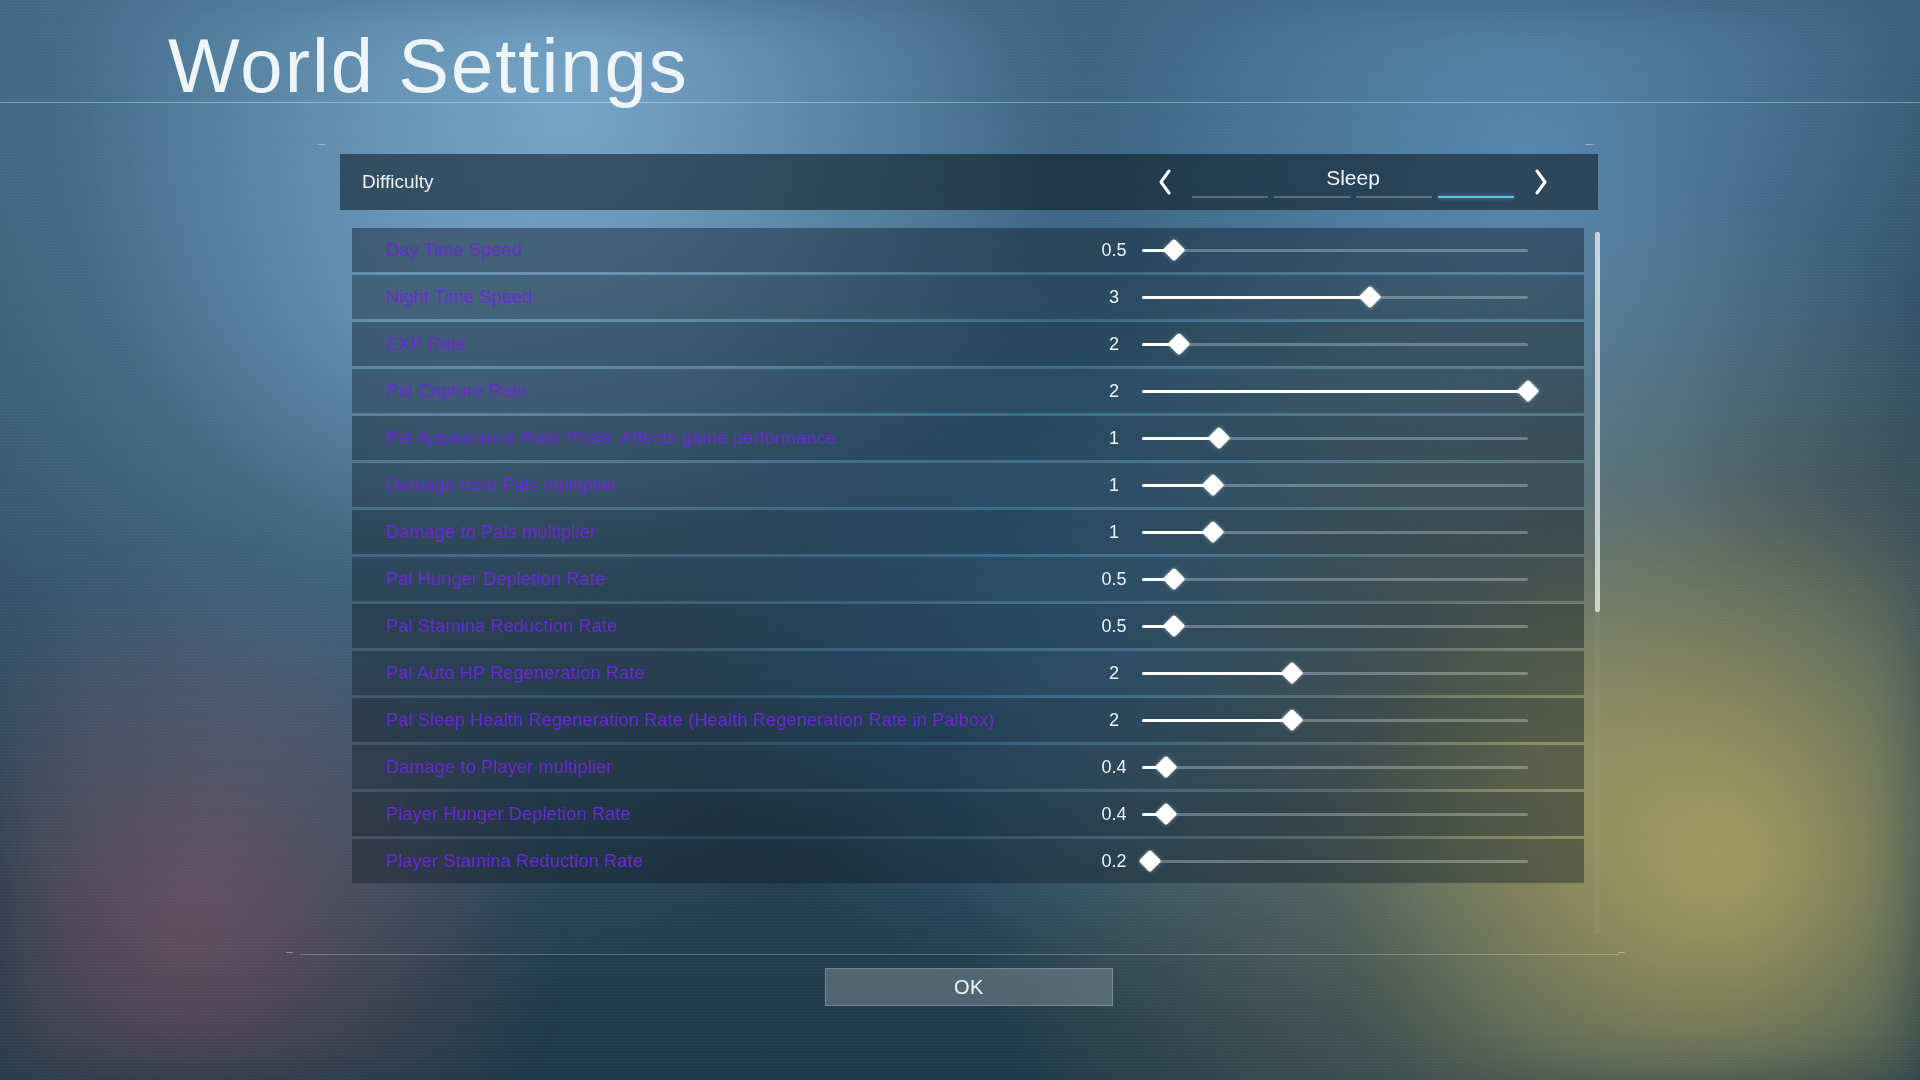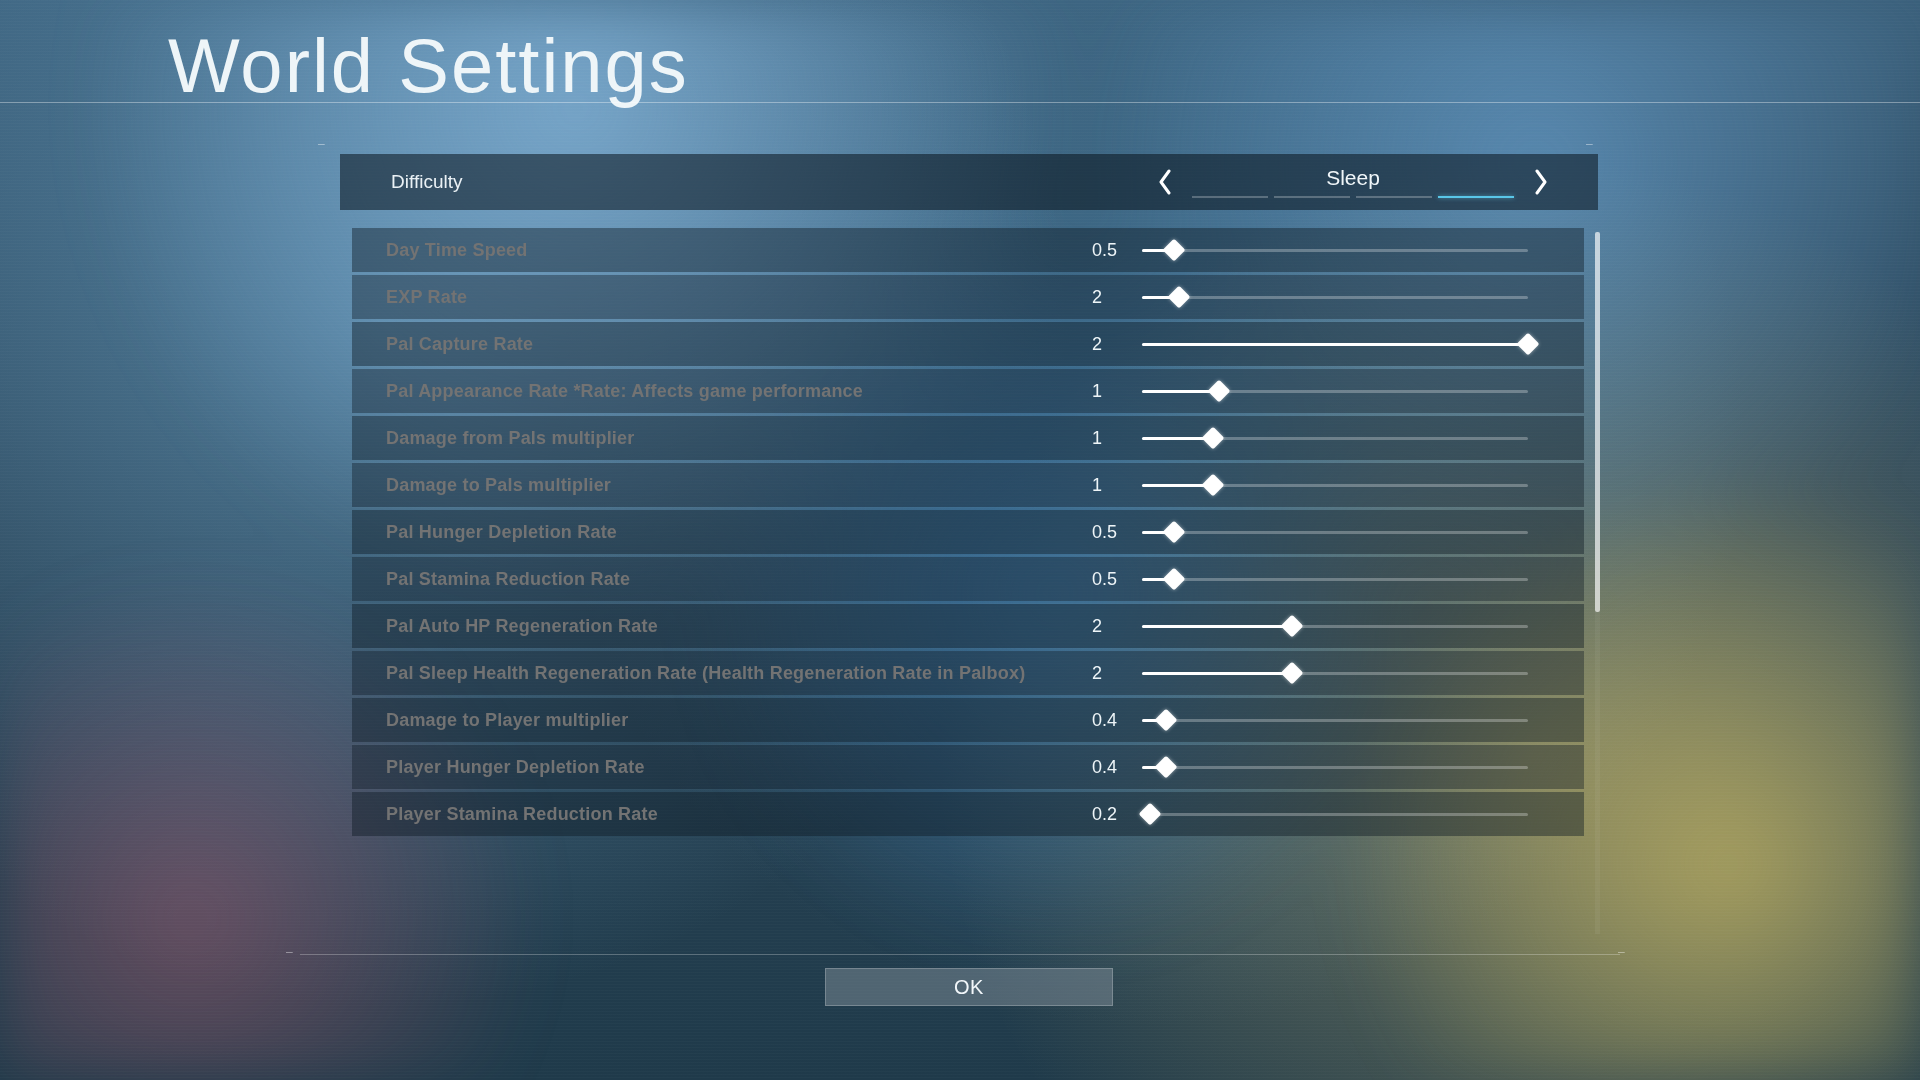--- a/index.html
+++ b/index.html
@@ -67,21 +67,21 @@
     top: 154px;
     width: 1258px;
     height: 56px;
     background: rgba(10,20,30,0.55);
     display: flex;
     align-items: center;
     z-index: 5;
   }
   .panel .diff-label {
     position: absolute;
-    left: 51px;
+    left: 22px;
     font-size: 19px;
     font-weight: 400;
     color: #eaf1f5;
   }
   .diff-selector {
     position: absolute;
     right: 48px;
     top: 0;
     height: 56px;
     display: flex;
@@ -145,34 +145,33 @@
     display: flex;
     align-items: center;
   }
   .row:nth-child(even) {
      background: rgba(12,24,34,0.38);
   }
   .row-label {
     position: absolute;
     left: 34px;
     font-size: 18px;
-    color: #737373;
-    font-weight: 700;
+    color: #6d28d9;
+    font-weight: 400;
     letter-spacing: 0.2px;
   }
   .row-value {
     position: absolute;
     left: 732px;
     width: 60px;
-    text-align: left;
+    text-align: center;
     font-size: 18px;
     color: #eef5f8;
     font-variant-numeric: tabular-nums;
     font-weight: 400;
-    margin-left: 8px;
   }
   .slider {
     position: absolute;
     left: 790px;
     width: 386px;
     height: 44px;
     display: flex;
     align-items: center;
   }
   .track {
@@ -291,20 +290,30 @@
         <span class="row-label">Day Time Speed</span>
         <span class="row-value">0.5</span>
         <div class="slider">
           <div class="track">
             <div class="fill" style="width: 8.16327%;"></div>
             <div class="thumb" style="left: 8.16327%;"></div>
           </div>
         </div>
       </div>
       <div class="row">
+        <span class="row-label">Night Time Speed</span>
+        <span class="row-value">3</span>
+        <div class="slider">
+          <div class="track">
+            <div class="fill" style="width: 59.1837%;"></div>
+            <div class="thumb" style="left: 59.1837%;"></div>
+          </div>
+        </div>
+      </div>
+      <div class="row">
         <span class="row-label">EXP Rate</span>
         <span class="row-value">2</span>
         <div class="slider">
           <div class="track">
             <div class="fill" style="width: 9.54774%;"></div>
             <div class="thumb" style="left: 9.54774%;"></div>
           </div>
         </div>
       </div>
       <div class="row">

